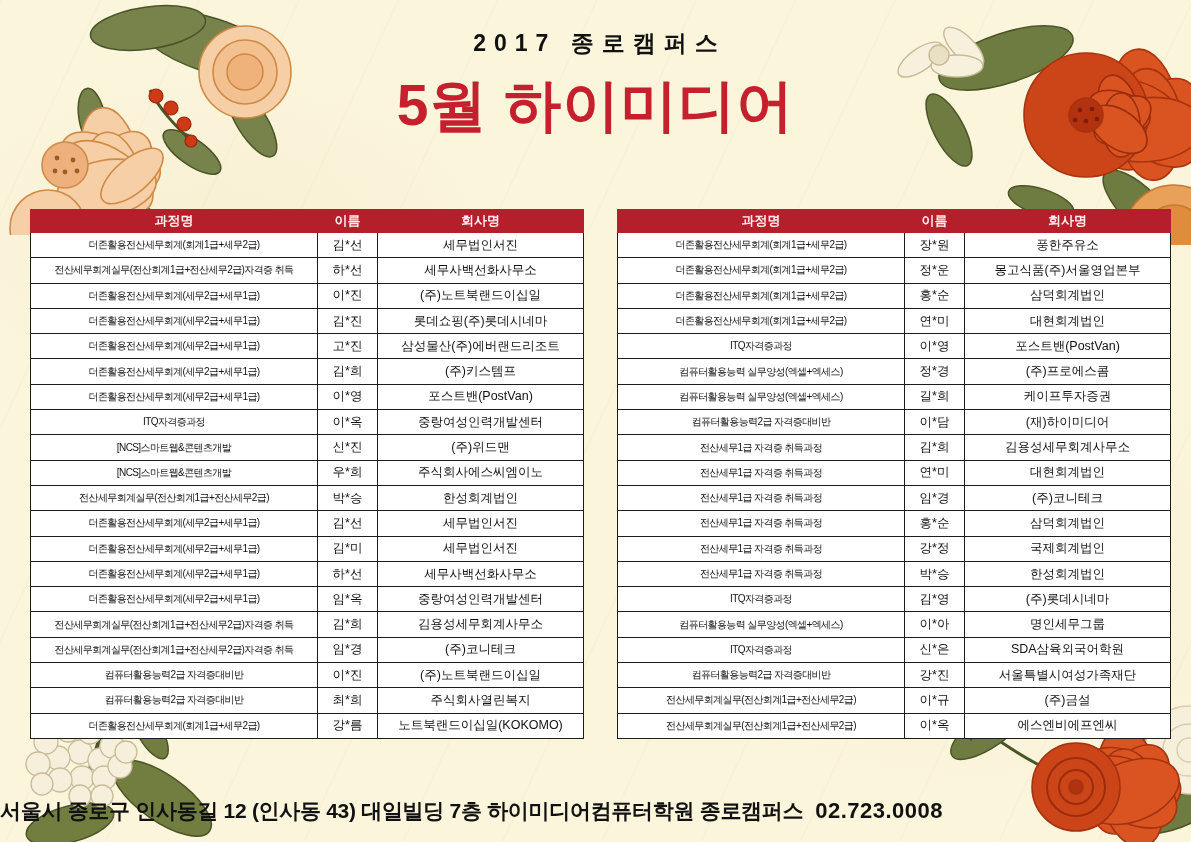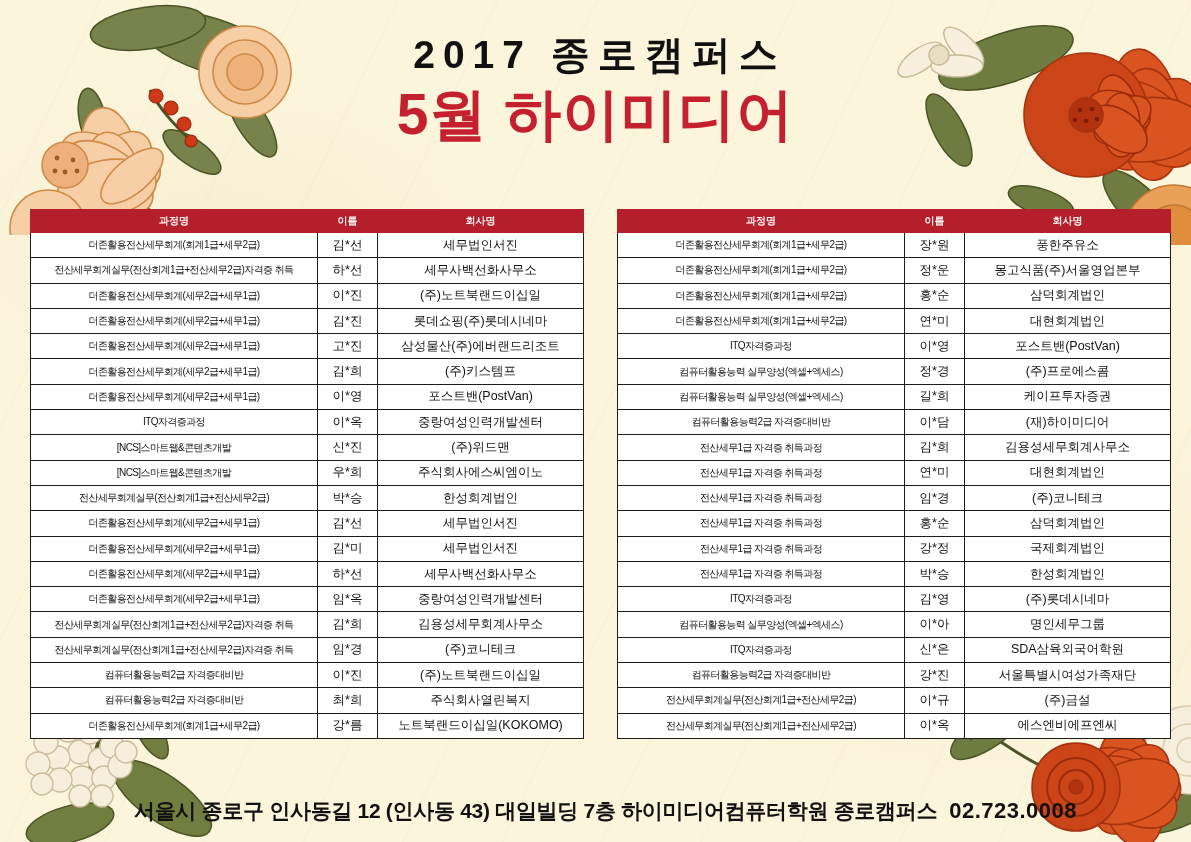--- a/index.html
+++ b/index.html
@@ -23,56 +23,56 @@
   .decor.tl { top:0; left:0; }
   .decor.tr { top:0; right:0; }
   .decor.bl { bottom:0; left:0; }
   .decor.br { bottom:0; right:0; }
 
   .poster-header {
     position:absolute; top:28px; left:0; width:100%;
     text-align:center; z-index:2;
   }
   .campus-subtitle {
-    font-size:39px; font-weight:800; color:#111;
+    font-size:23px; font-weight:800; color:#111;
     letter-spacing:8px; padding-left:8px;
   }
   .poster-title {
-    margin-top:2px;
+    margin-top:16px;
     font-size:57px; line-height:60px; font-weight:800;
     color: var(--title-red, #c5202e);
     letter-spacing:1px;
   }
 
   table.data-table {
     position:absolute; top:209px; z-index:2;
     width:553px; border-collapse:collapse; table-layout:fixed;
     background:#ffffff;
   }
   table.data-table.left  { left:30px; }
   table.data-table.right { left:617px; }
   .data-table th {
     background: var(--table-header, #b41f2b);
     border:1px solid var(--table-header, #b41f2b);
-    color:#fdf0ef; font-size:10px; font-weight:700;
+    color:#fdf0ef; font-size:13px; font-weight:700;
     height:23px; padding:2px; text-align:center;
   }
   .data-table td {
     border:1px solid #1c1c1c;
     height:25.3px; padding:0 4px;
     text-align:center; vertical-align:middle;
     font-size:12.5px; color:#111;
     white-space:nowrap; overflow:hidden;
   }
   .data-table td.col-course { font-size:10px; letter-spacing:-0.6px; }
 
   .poster-footer {
     position:absolute; top:797px; left:0; width:100%;
-    text-align:center; z-index:2;
-    font-size:21px; font-weight:700; color:#111; letter-spacing:-0.3px;padding-left:20px;
+    z-index:2;
+    font-size:21px; font-weight:700; color:#111; letter-spacing:-0.3px;
   }
   .poster-footer .phone {
     font-weight:800; font-size:22px; margin-left:12px; letter-spacing:0.5px;
   }
 </style>
 </head>
 <body>
 
 <div class="paper-texture"></div>
 

